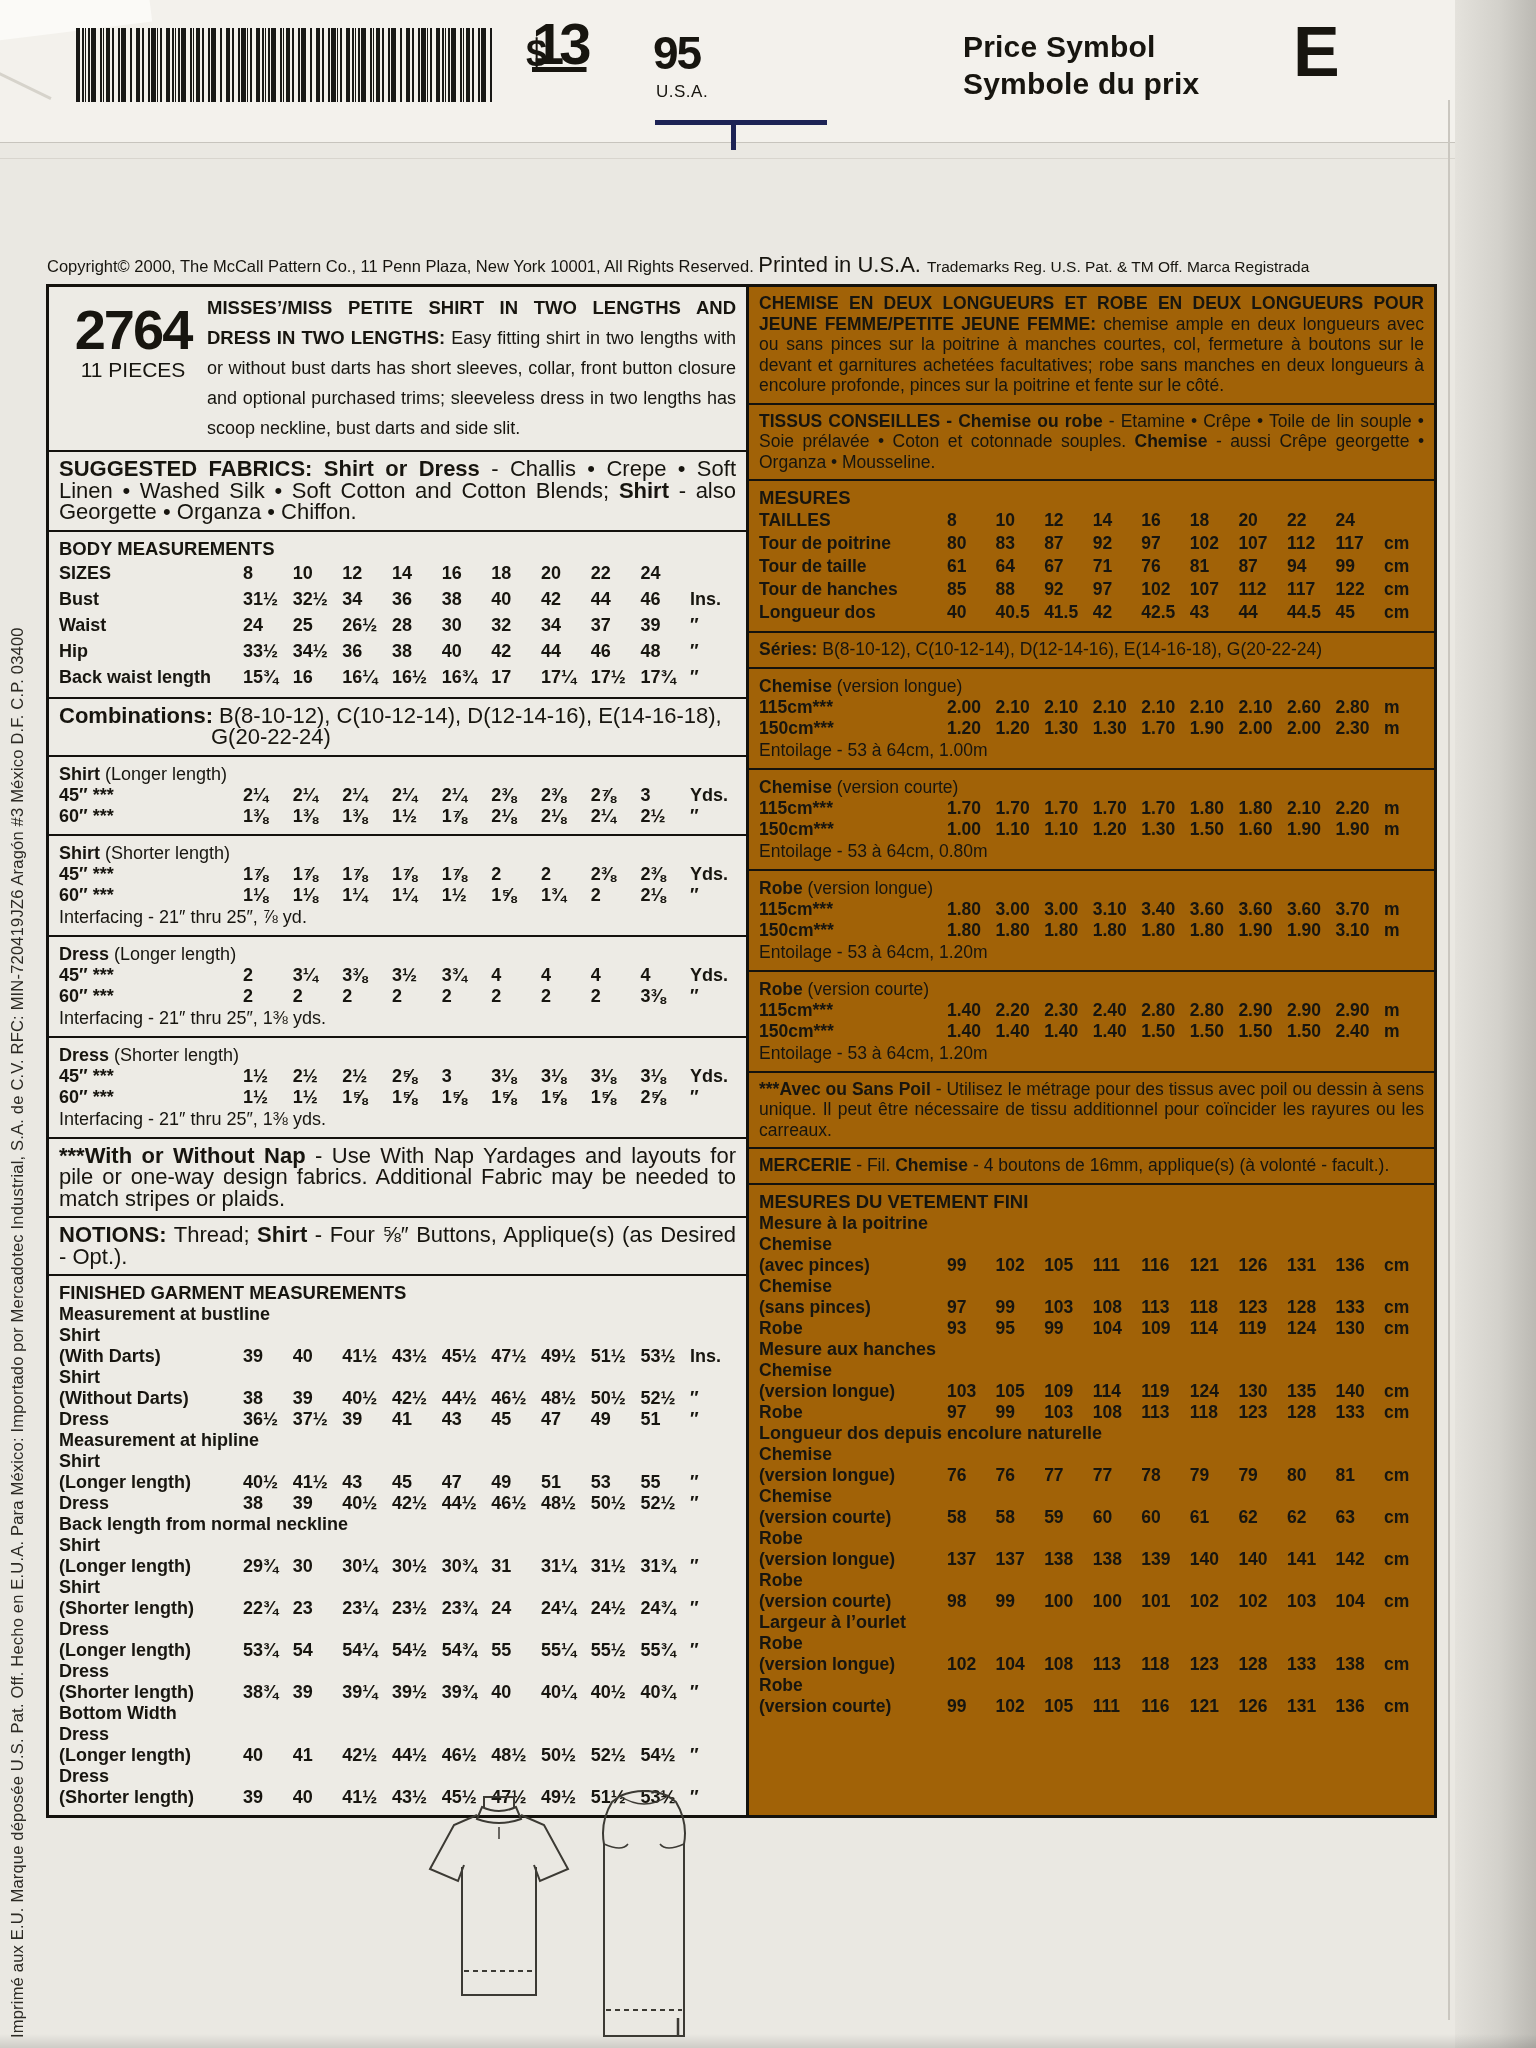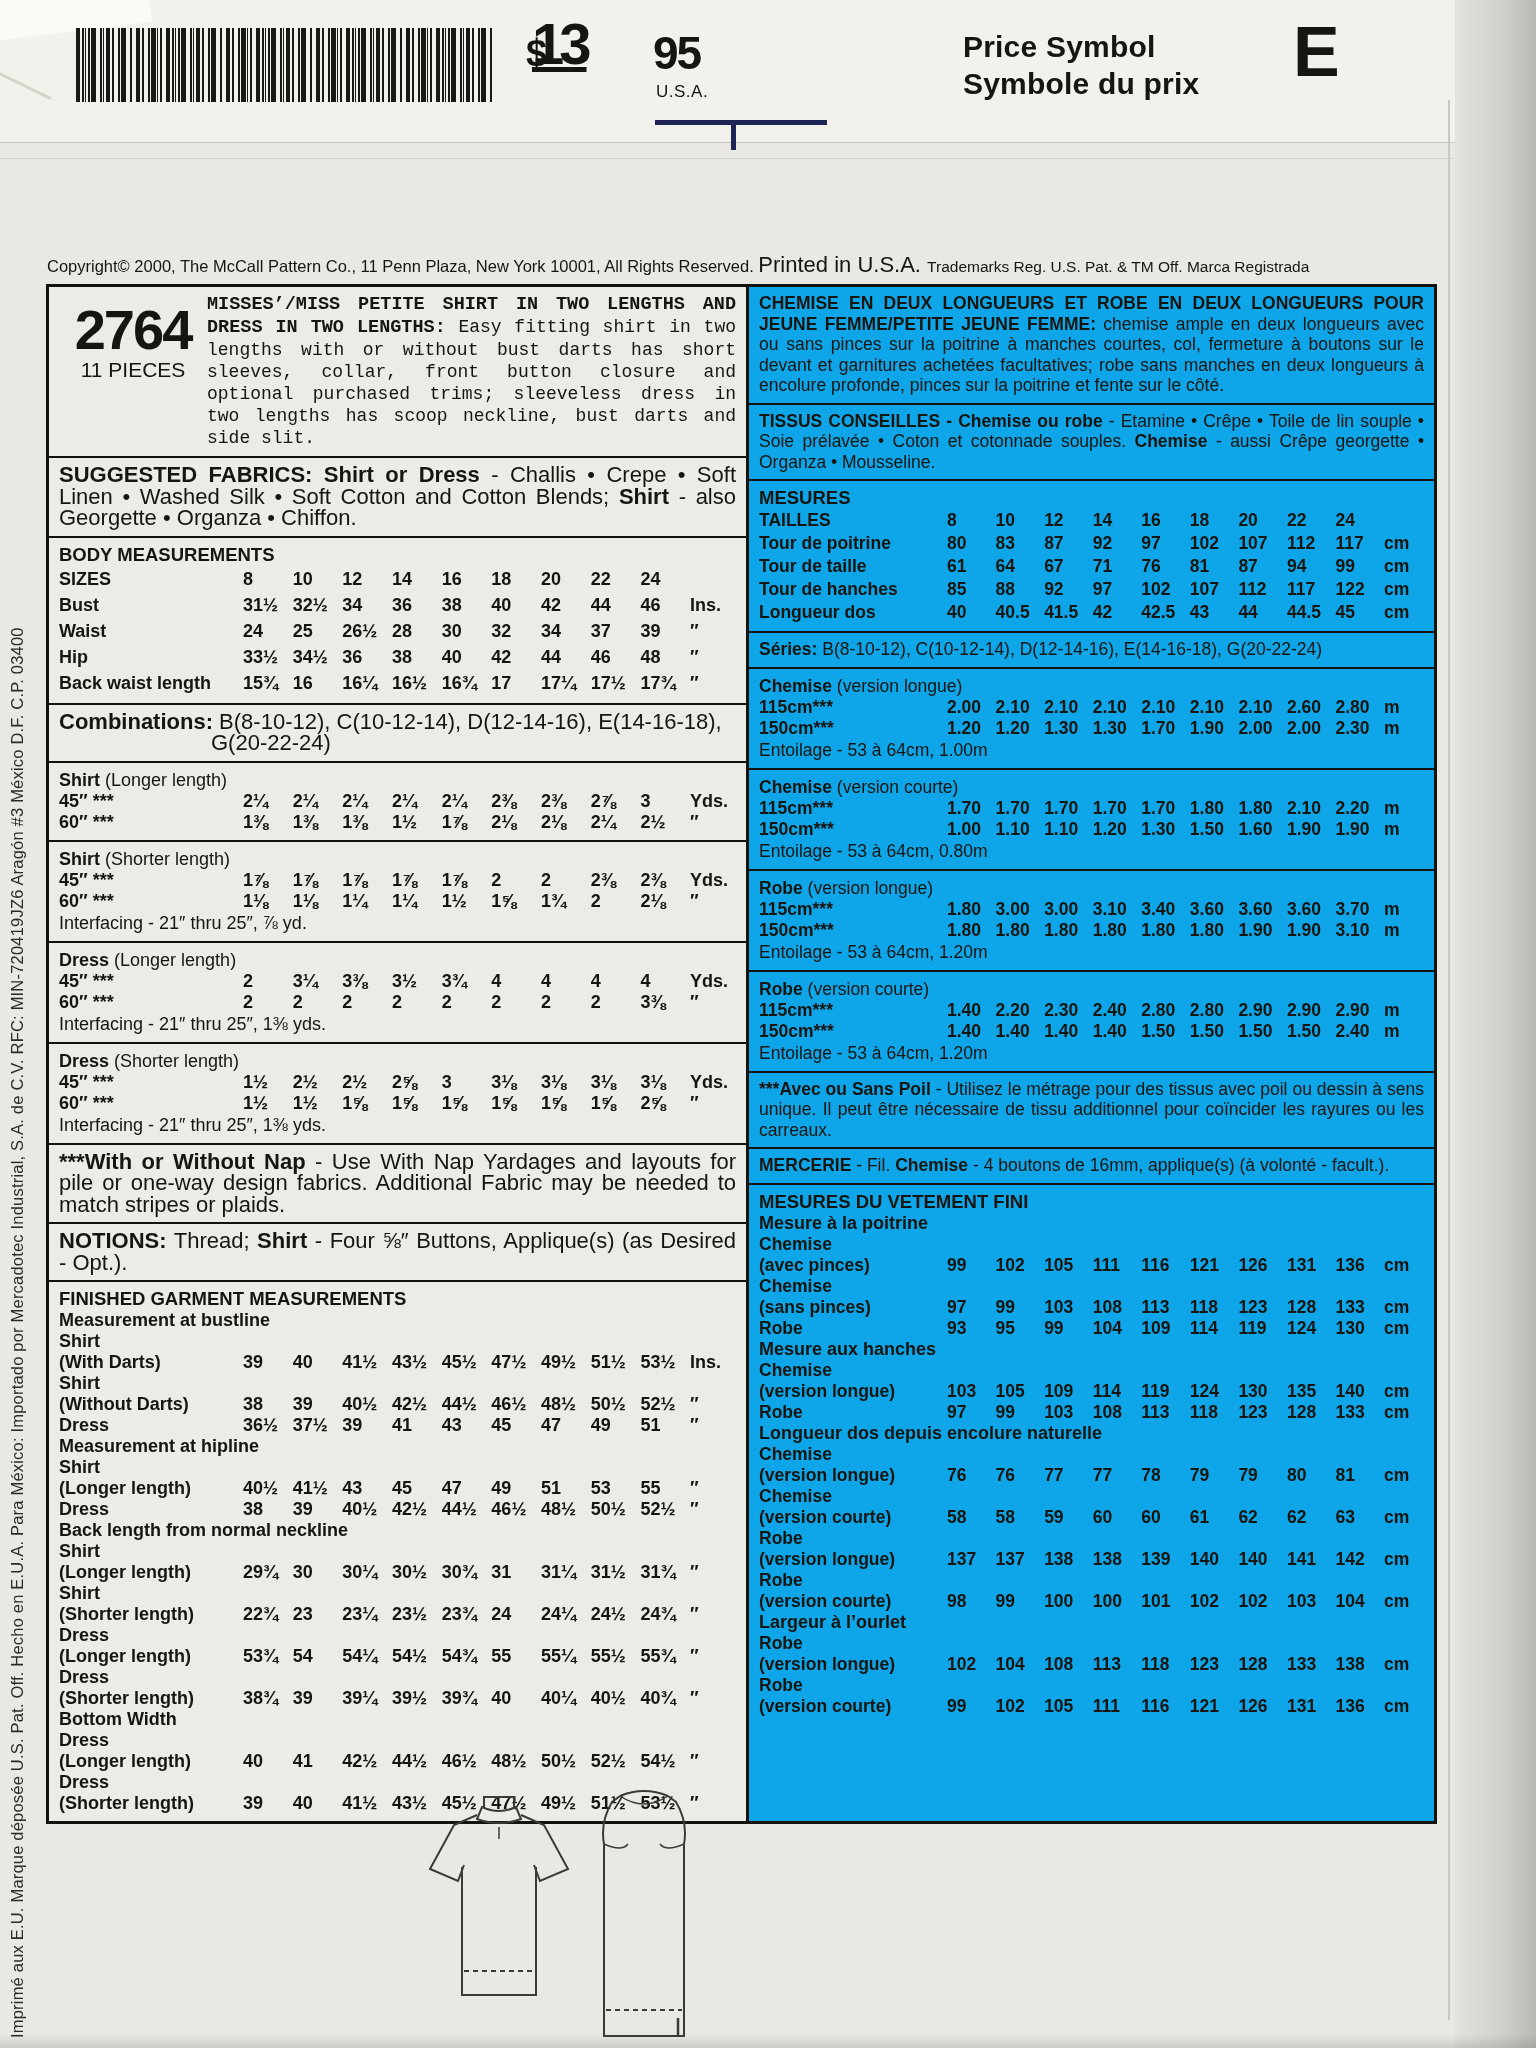--- a/index.html
+++ b/index.html
@@ -36,29 +36,29 @@
   .cr-lg{font-size:22px;}
   .cr-s2{font-size:15.5px;}
 
   .side-text{position:absolute;left:8px;top:2038px;width:1760px;transform:rotate(-90deg);
              transform-origin:0 0;font-size:16.5px;color:#2c2a24;letter-spacing:0.2px;}
 
   
   .main{position:absolute;left:46px;top:284px;width:1391px;min-height:1489px;
         border:3.5px solid #14120d;display:flex;background:#edebe5;box-sizing:border-box;}
   .colL{width:700px;border-right:3px solid #14120d;display:flex;flex-direction:column;box-sizing:border-box;}
-  .colR{flex:1;display:flex;flex-direction:column;background:#0ea5e9;box-sizing:border-box;}
+  .colR{flex:1;display:flex;flex-direction:column;background:#a16207;box-sizing:border-box;}
   .sec{border-bottom:2.5px solid #14120d;padding:6px 10px 7px 10px;}
   .sec:last-child{border-bottom:none;flex:1;}
 
   .hdrL{display:flex;}
   .idblock{width:148px;text-align:center;padding-top:10px;}
   .idnum{font-size:56px;font-weight:bold;letter-spacing:-2px;line-height:0.95;}
   .idpieces{font-size:21px;font-weight:normal;margin-top:2px;}
-  .hdesc{flex:1;font-size:18px;line-height:22px;text-align:justify;font-family:Liberation Mono, monospace;}
+  .hdesc{flex:1;font-size:18px;line-height:30px;text-align:justify;}
   .hdesc b{font-size:18.5px;}
   .fhead{font-size:17.5px;line-height:20.5px;text-align:justify;}
   .para{font-size:22px;line-height:21.5px;text-align:justify;}
   .colR .para{font-size:17.5px;line-height:20.5px;}
   .hang{padding-left:152px;text-indent:-152px;text-align:left;}
 
   .ttitle{font-weight:bold;font-size:18.5px;line-height:22px;}
   .gtitle{font-weight:bold;font-size:18px;line-height:21px;}
   .trow{display:flex;align-items:flex-end;font-weight:bold;font-size:18px;line-height:21px;}
   .colR .trow{font-size:17.5px;}

